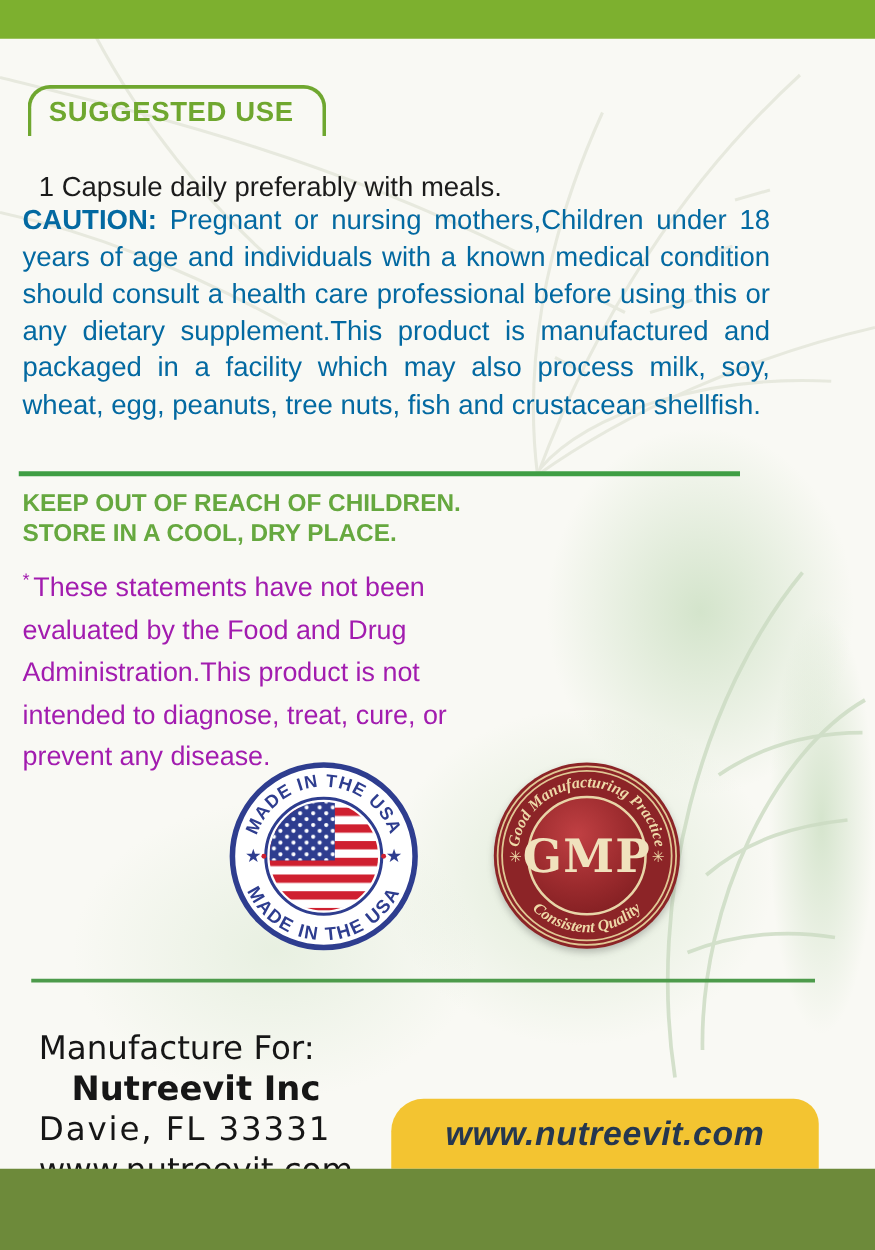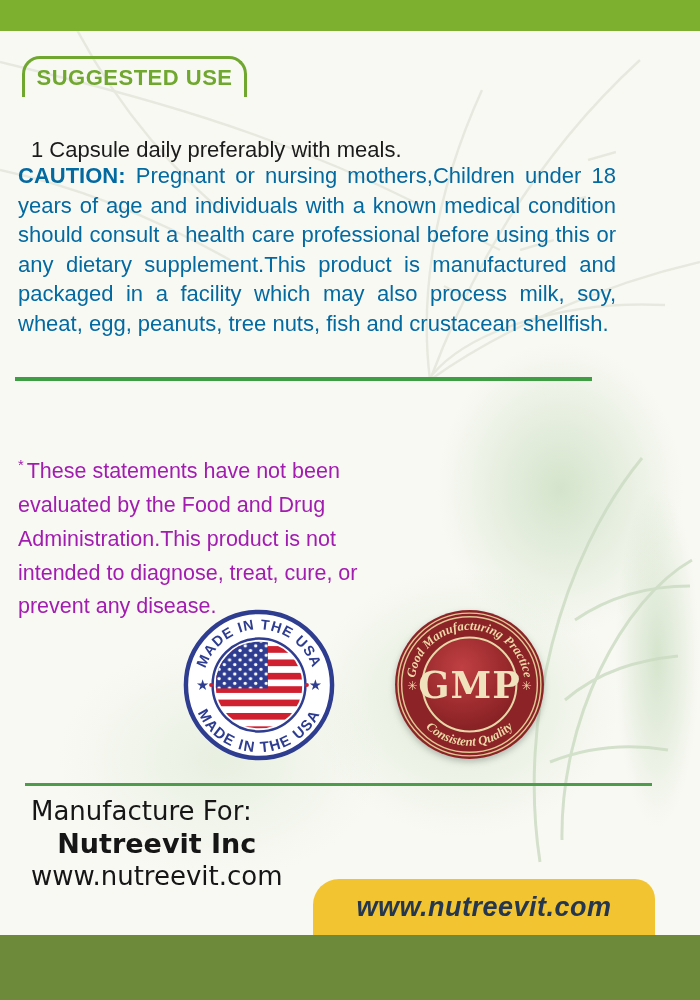--- a/index.html
+++ b/index.html
@@ -21,23 +21,23 @@
     background-image:
       radial-gradient(circle 3px at 8px 8px,  #c6c6c0 40%, transparent 72%),
       radial-gradient(circle 2px at 4px 21px, #d2d2cc 40%, transparent 72%),
       radial-gradient(circle 2px at 13px 21px,#d2d2cc 40%, transparent 72%),
       radial-gradient(circle 3px at 8px 31px, #cccd c6 40%, transparent 72%);
     background-size:17px 38px;}
   
   .top-band{position:absolute;left:0;top:0;width:700px;height:31px;background:#7db02f;}
   .bottom-bar{position:absolute;left:0;top:935px;width:700px;height:65px;background:#6d8a3a;}
   
-  .sug-box{position:absolute;left:22px;top:56px;width:219px;height:38px;
+  .sug-box{position:absolute;left:22px;top:68px;width:219px;height:38px;
     border:3px solid #6fa72f;border-bottom:none;border-radius:18px 18px 0 0;
-    display:flex;align-items:center;justify-content:center;}
+    display:flex;align-items:center;padding-left:14px;}
   .sug-box span{color:#6fa72f;font-weight:bold;font-size:22px;letter-spacing:.5px;}
   .dosage{position:absolute;left:18px;top:124px;font-size:22px;color:#1b1b1b;margin:13px;}
   .caution{position:absolute;left:18px;top:161px;width:598px;font-size:22px;line-height:29.5px;
     text-align:justify;color:#0369a1;margin:0;}
   .caution b{font-weight:bold;}
   
   .divider1{position:absolute;left:15px;top:377px;width:577px;height:4px;background:#3f9e44;}
   .keepout{position:absolute;left:18px;top:392px;font-size:19.5px;font-weight:bold;color:#66a83f;
     line-height:23.5px;margin:0;}
   .disclaimer{position:absolute;left:18px;top:449px;width:400px;font-size:21.5px;line-height:33.8px;
@@ -45,21 +45,21 @@
   .disclaimer sup{font-size:68%;vertical-align:super;padding-right:3px;}
   
   .usa-badge{position:absolute;left:180px;top:606px;}
   .gmp-badge{position:absolute;left:393px;top:608px;filter:drop-shadow(0 3px 3px rgba(60,60,60,.30));}
   .arc-usa{font-family:"Liberation Sans",sans-serif;font-weight:bold;fill:#2e3d8f;}
   .arc-gmp{font-family:"Liberation Serif",serif;font-style:italic;font-weight:bold;fill:#eed9a8;}
   
   .rule2{position:absolute;left:25px;top:783px;width:627px;height:3px;background:#4d9b4b;}
   .manu{position:absolute;left:31px;top:795px;color:#161616;font-family:"DejaVu Sans",sans-serif;}
   .manu div{line-height:32.5px;}
-  .manu .l1{font-size:26px;}
+  .manu .l1{font-size:26px;margin-top:28px;}
   .manu .l2{font-size:27px;font-weight:bold;text-align:center;}
   .manu .l3{font-size:26px;letter-spacing:1.5px;}
   .manu .l4{font-size:26px;}
   .url-box{position:absolute;left:313px;top:879px;width:342px;height:56px;background:#f3c431;
     border-radius:26px 20px 0 0;display:flex;align-items:center;justify-content:center;}
   .url-box span{font-size:27px;font-weight:bold;font-style:italic;color:#25374f;letter-spacing:.5px;}
 </style>
 </head>
 <body>
 
@@ -92,20 +92,24 @@
   <div class="top-band"></div>
 
   <div class="sug-box">
     <span>SUGGESTED USE</span>
   </div>
   <p class="dosage">1 Capsule daily preferably with meals.</p>
 
   <p class="caution"><b>CAUTION:</b><span> Pregnant or nursing mothers,Children under 18 years of age and individuals with a known medical condition should consult a health care professional before using this or any dietary supplement.This product is manufactured and packaged in a facility which may also process milk, soy, wheat, egg, peanuts, tree nuts, fish and crustacean shellfish.</span></p>
 
   <div class="divider1"></div>
+  <p class="keepout">
+    <span>KEEP OUT OF REACH OF CHILDREN.</span><br>
+    <span>STORE IN A COOL, DRY PLACE.</span>
+  </p>
 
   <p class="disclaimer"><sup>*</sup><span>These statements have not been evaluated by the Food and Drug Administration.This product is not intended to diagnose, treat, cure, or prevent any disease.</span></p>
 
   <svg class="usa-badge" width="158" height="158" viewBox="0 0 160 160">
     <defs>
       <clipPath id="flagClip">
           <circle cx="80" cy="80" r="44"></circle>
         </clipPath>
       <pattern id="stripes" width="10" height="13.54" patternUnits="userSpaceOnUse">
         <rect width="10" height="13.54" fill="#ffffff"></rect>
@@ -159,20 +163,21 @@
     </text>
     <text x="75" y="88" font-size="36" font-weight="bold" fill="#f0e2bd" text-anchor="middle" font-family="DejaVu Serif, Liberation Serif, serif" letter-spacing="1">GMP</text>
     <text x="19" y="80" font-size="12" fill="#eed9a8" text-anchor="middle">✳</text>
     <text x="131" y="80" font-size="12" fill="#eed9a8" text-anchor="middle">✳</text>
   </svg>
 
   <div class="rule2"></div>
   <div class="manu">
     <div class="l1">Manufacture For:</div>
     <div class="l2">Nutreevit Inc</div>
+    <div class="l3">Davie, FL 33331</div>
     <div class="l4">www.nutreevit.com</div>
   </div>
 
   <div class="url-box">
     <span>www.nutreevit.com</span>
   </div>
   <div class="bottom-bar"></div>
 
 </div>
 

